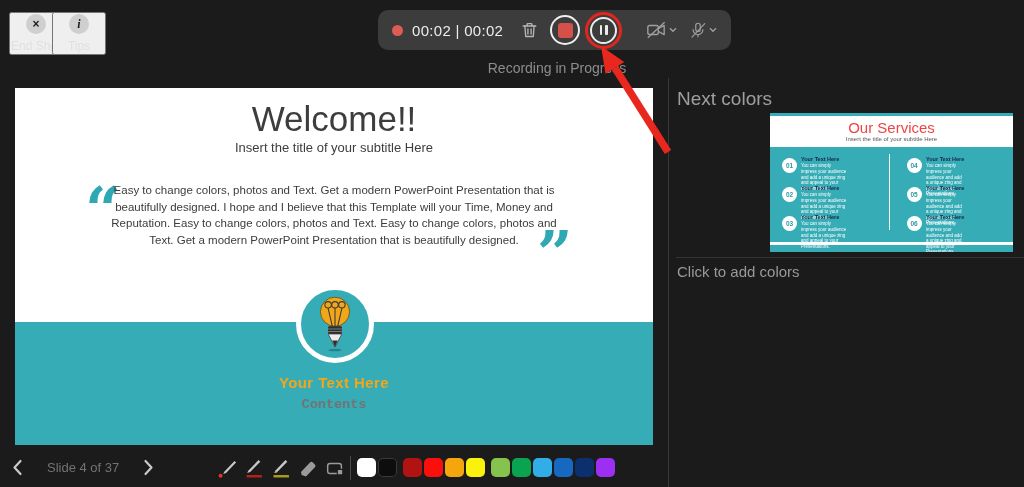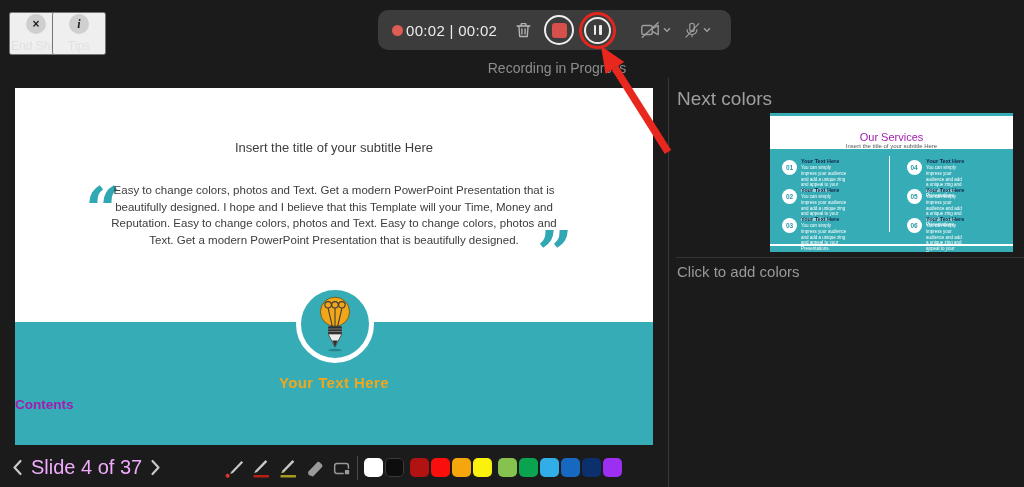--- a/index.html
+++ b/index.html
@@ -15,21 +15,21 @@
   .tl-btn { position:absolute; top:12px; width:54px; text-align:center; cursor:default; }
   .tl-circle { width:20px; height:20px; border-radius:50%; background:#cfcfcf; color:#1d1d1d;
     display:flex; align-items:center; justify-content:center; font-size:12px; font-weight:bold;
     margin:0 auto 4px auto; line-height:1; }
   .tl-label { font-size:12px; color:#e0e0e0; white-space:nowrap; }
 
   
   .rec-toolbar { position:absolute; left:378px; top:10px; width:353px; height:40px;
     background:#3c3c3c; border-radius:10px; display:flex; align-items:center; padding:0 12px 0 14px; }
   .rec-dot { width:11px; height:11px; border-radius:50%; background:#dd5c54; flex:0 0 11px; }
-  .rec-timer { font-size:15px; color:#ececec; margin-left:3px; letter-spacing:.3px; white-space:nowrap; }
+  .rec-timer { font-size:15px; color:#ececec; margin-left:9px; letter-spacing:.3px; white-space:nowrap; }
   .tb-icon { display:flex; align-items:center; justify-content:center; }
   .trash { margin-left:17px; }
   .stop-btn { margin-left:11px; width:30px; height:30px; border:2px solid #efefef; border-radius:50%;
     display:flex; align-items:center; justify-content:center; background:transparent; }
   .stop-square { width:15px; height:15px; background:#d5504a; border-radius:3px; }
   .pause-ring { margin-left:5px; width:37px; height:37px; border:3px solid #e3261d; border-radius:50%;
     display:flex; align-items:center; justify-content:center; }
   .pause-btn { width:27px; height:27px; border:2px solid #ececec; border-radius:50%;
     display:flex; align-items:center; justify-content:center; gap:3px; background:transparent; }
   .pause-bar { width:2.5px; height:10px; background:#ececec; border-radius:1px; }
@@ -51,50 +51,50 @@
   .q-mark { position:absolute; font-family:"DejaVu Serif",serif; font-weight:bold;
     font-size:62px; color:#2fa8b3; line-height:0; }
   .q-open { left:70px; top:122px; }
   .q-close { left:522px; top:166px; }
   .slide-footer { position:absolute; left:0; bottom:0; width:100%; height:123px; background:#36acb6; }
   .bulb-circle { position:absolute; left:281px; top:197px; width:78px; height:78px;
     background:#36acb6; border:5px solid #ffffff; border-radius:50%;
     display:flex; align-items:center; justify-content:center; }
   .caption-main { position:absolute; top:286px; left:0; width:100%; text-align:center;
     font-size:15px; font-weight:bold; color:#f2a71b; letter-spacing:.4px; }
-  .caption-sub { position:absolute; top:309px; left:0; width:100%; text-align:left;
-    font-size:13.5px; font-weight:bold; color:#a21caf; }
+  .caption-sub { position:absolute; top:309px; left:0; width:100%; text-align:center;
+    font-size:13.5px; font-weight:bold; color:#737373;font-family:Liberation Mono, monospace; }
 
   
   .bottom-bar { position:absolute; left:0; top:448px; width:668px; height:39px;
     display:flex; align-items:center; }
   .nav-chevron { background:none; border:none; padding:0; display:flex; align-items:center; }
   .chev-left { margin-left:12px; }
-  .slide-counter { font-size:20px; color:#f0abfc; margin:0 8px; white-space:nowrap; }
+  .slide-counter { font-size:13px; color:#737373; margin:0 24px; white-space:nowrap; }
   .ink-tools { display:flex; align-items:center; gap:5px; margin-left:62px; }
   .ink-tool { background:none; border:none; padding:0; width:22px; height:24px;
     display:flex; align-items:center; justify-content:center; }
   .tool-divider { width:1px; height:24px; background:#4a4a4a; margin:0 6px 0 4px; }
   .swatches { display:flex; align-items:center; }
   .swatch { width:19px; height:19px; border-radius:5px; border:none; padding:0; margin-right:2px; }
   .swatch.gap { margin-left:4px; }
   .swatch.black { box-shadow:inset 0 0 0 1px #3a3a3a; }
 
   
   .v-divider { position:absolute; left:668px; top:78px; width:1px; height:409px; background:#383838; }
   .next-label { position:absolute; left:677px; top:88px; font-size:19px; color:#9f9f9f; }
   .notes-divider { position:absolute; left:676px; top:257px; width:348px; height:1px; background:#343434; }
   .notes-text { position:absolute; left:677px; top:263px; font-size:15px; color:#999999; }
 
   
   .thumb { position:absolute; left:770px; top:113px; width:243px; height:139px; background:#ffffff;
     display:flex; flex-direction:column; overflow:hidden; }
   .thumb-strip-top { height:3px; background:#36acb6; }
   .thumb-header { height:33px; background:#ffffff; text-align:center; }
-  .thumb-title { font-size:11px; color:#a21caf; margin-top:15px; }
+  .thumb-title { font-size:15px; color:#ef4444; margin-top:3px; }
   .thumb-subtitle { font-size:6px; color:#555; }
   .thumb-body { flex:1; background:#36acb6; position:relative; display:flex; padding:7px 10px 4px 12px; }
   .thumb-col { width:50%; display:flex; flex-direction:column; gap:3px; }
   .thumb-col.right { padding-left:14px; }
   .thumb-mid-line { position:absolute; left:119px; top:7px; width:1px; height:76px; background:#ffffff; }
   .t-item { display:flex; gap:4px; height:26px; }
   .t-circle { flex:0 0 15px; width:15px; height:15px; margin-top:4px; border-radius:50%;
     background:#ffffff; color:#2b9aa6; font-size:6.5px; font-weight:bold;
     display:flex; align-items:center; justify-content:center; }
   .t-text { width:170px; transform:scale(0.5); transform-origin:0 0; }
@@ -157,20 +157,21 @@
     </svg>
     <svg width="8" height="6" viewBox="0 0 8 6" fill="none" stroke="#9e9e9e" stroke-width="1.4">
         <path d="M1 1.2l3 3 3-3"></path>
       </svg>
   </button>
 </div>
 
 <div class="status-text">Recording in Progress</div>
 
 <div class="slide">
+  <div class="slide-title">Welcome!!</div>
   <div class="slide-subtitle">Insert the title of your subtitle Here</div>
   <span class="q-mark q-open">“</span>
   <div class="quote-text">Easy to change colors, photos and Text. Get a modern PowerPoint  Presentation that is beautifully designed. I hope and I believe that this Template will your Time, Money and Reputation. Easy to change colors, photos and Text. Easy to change colors, photos and Text. Get a modern PowerPoint  Presentation that is beautifully designed.</div>
   <span class="q-mark q-close">”</span>
   <div class="slide-footer"></div>
   <div class="bulb-circle">
     <svg width="46" height="62" viewBox="0 0 60 80">
       <ellipse cx="30" cy="74" rx="9" ry="1.6" fill="rgba(0,0,0,0.25)"></ellipse>
       <circle cx="30" cy="24" r="19" fill="#f2a71b" stroke="#5d4a12" stroke-width="1"></circle>
       <circle cx="21" cy="15" r="4.2" fill="none" stroke="#3a3a3a" stroke-width="1.4"></circle>

